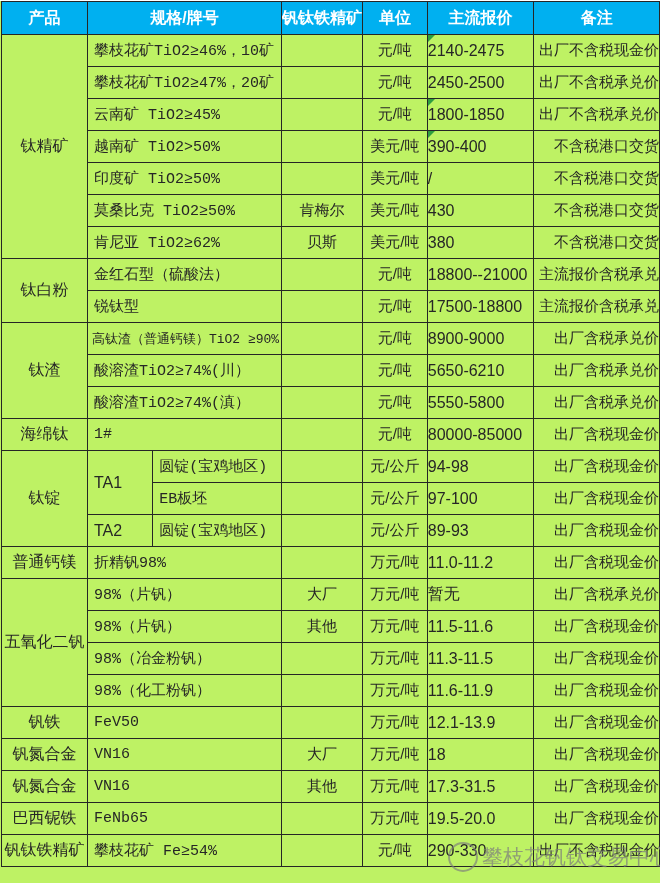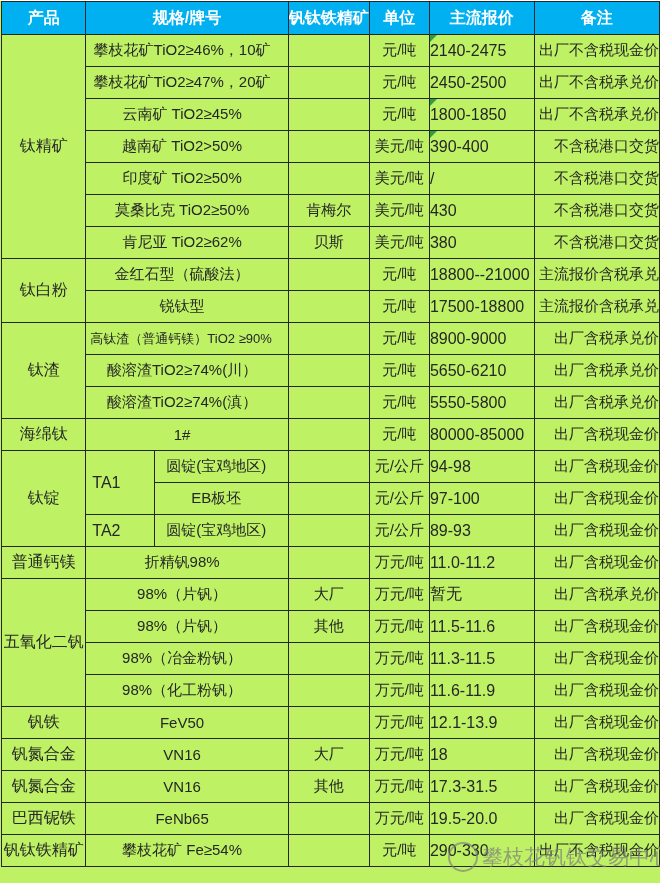--- a/index.html
+++ b/index.html
@@ -8,21 +8,21 @@
   table{border-collapse:collapse;table-layout:fixed;margin:1px 0 0 1px;}
   col.c1{width:88px}col.c2{width:64px}col.c3{width:126px}col.c4{width:74px}
   col.c5{width:71px}col.c6{width:109px}col.c7{width:126px}
   th,td{border:1px solid #262626;overflow:hidden;white-space:nowrap;box-sizing:border-box;}
   thead tr{height:33px;}
   tbody tr{height:32px;}
   th{background:#00b0f0;color:#ffffff;font-size:16px;font-weight:bold;text-align:center;padding:0;}
   td{color:#262626;font-size:15px;padding:0;position:relative;}
   td.product{text-align:center;font-size:16px;margin-top:47px;}
   td.grade{text-align:left;padding-left:6px;font-size:16px;}
-  td.spec{text-align:center;padding-left:6px;padding-right:16px;}
+  td.spec{text-align:left;padding-left:6px;padding-right:2px;font-family:Liberation Mono, monospace;}
   td.spec.small{font-size:13px;padding-left:4px;}
   td.maker,td.unit{text-align:center;font-size:15px;}
   td.price{text-align:left;font-size:16px;}
   td.note{text-align:right;padding-left:4px;font-size:15px;}
   .marker{position:absolute;top:0;left:0;width:0;height:0;
     border-top:7px solid #2f9e3f;border-right:7px solid transparent;}
   .watermark{position:absolute;left:448px;top:841px;display:flex;align-items:center;
     color:rgba(125,125,125,0.72);pointer-events:none;}
   .wm-circle{width:26px;height:26px;border:2px solid rgba(125,125,125,0.65);
     border-radius:50%;margin-right:4px;flex:0 0 auto;}

